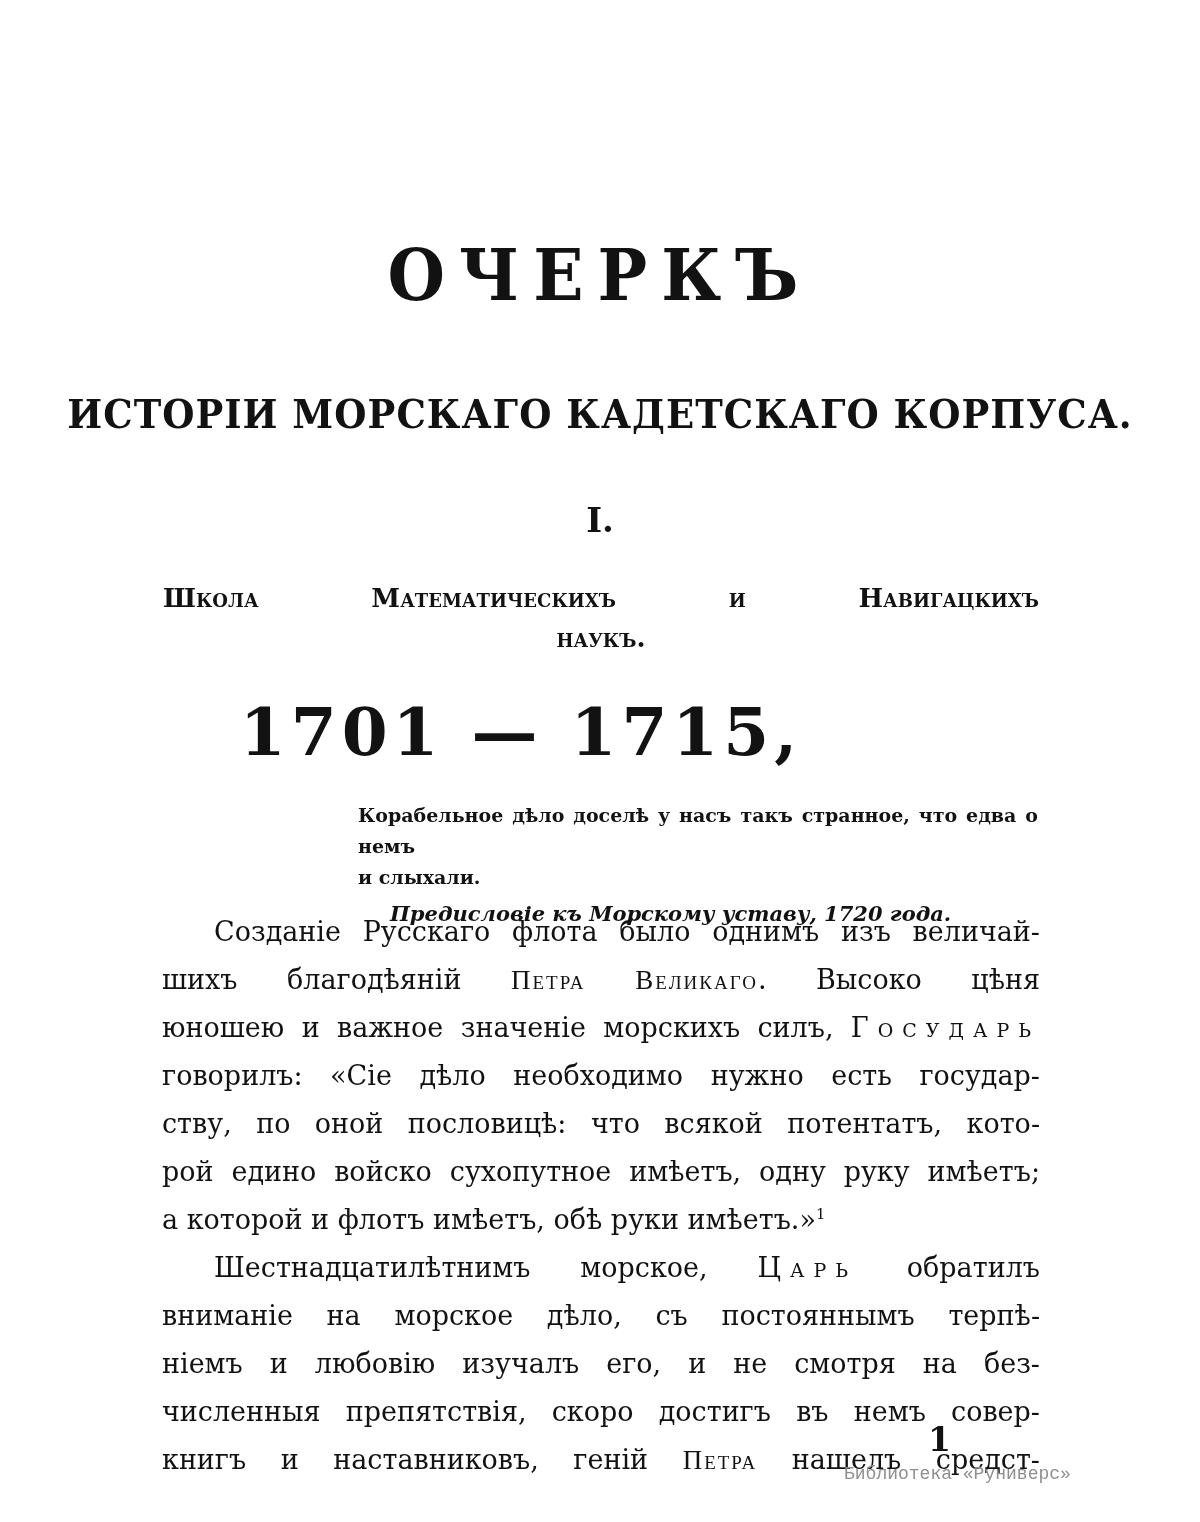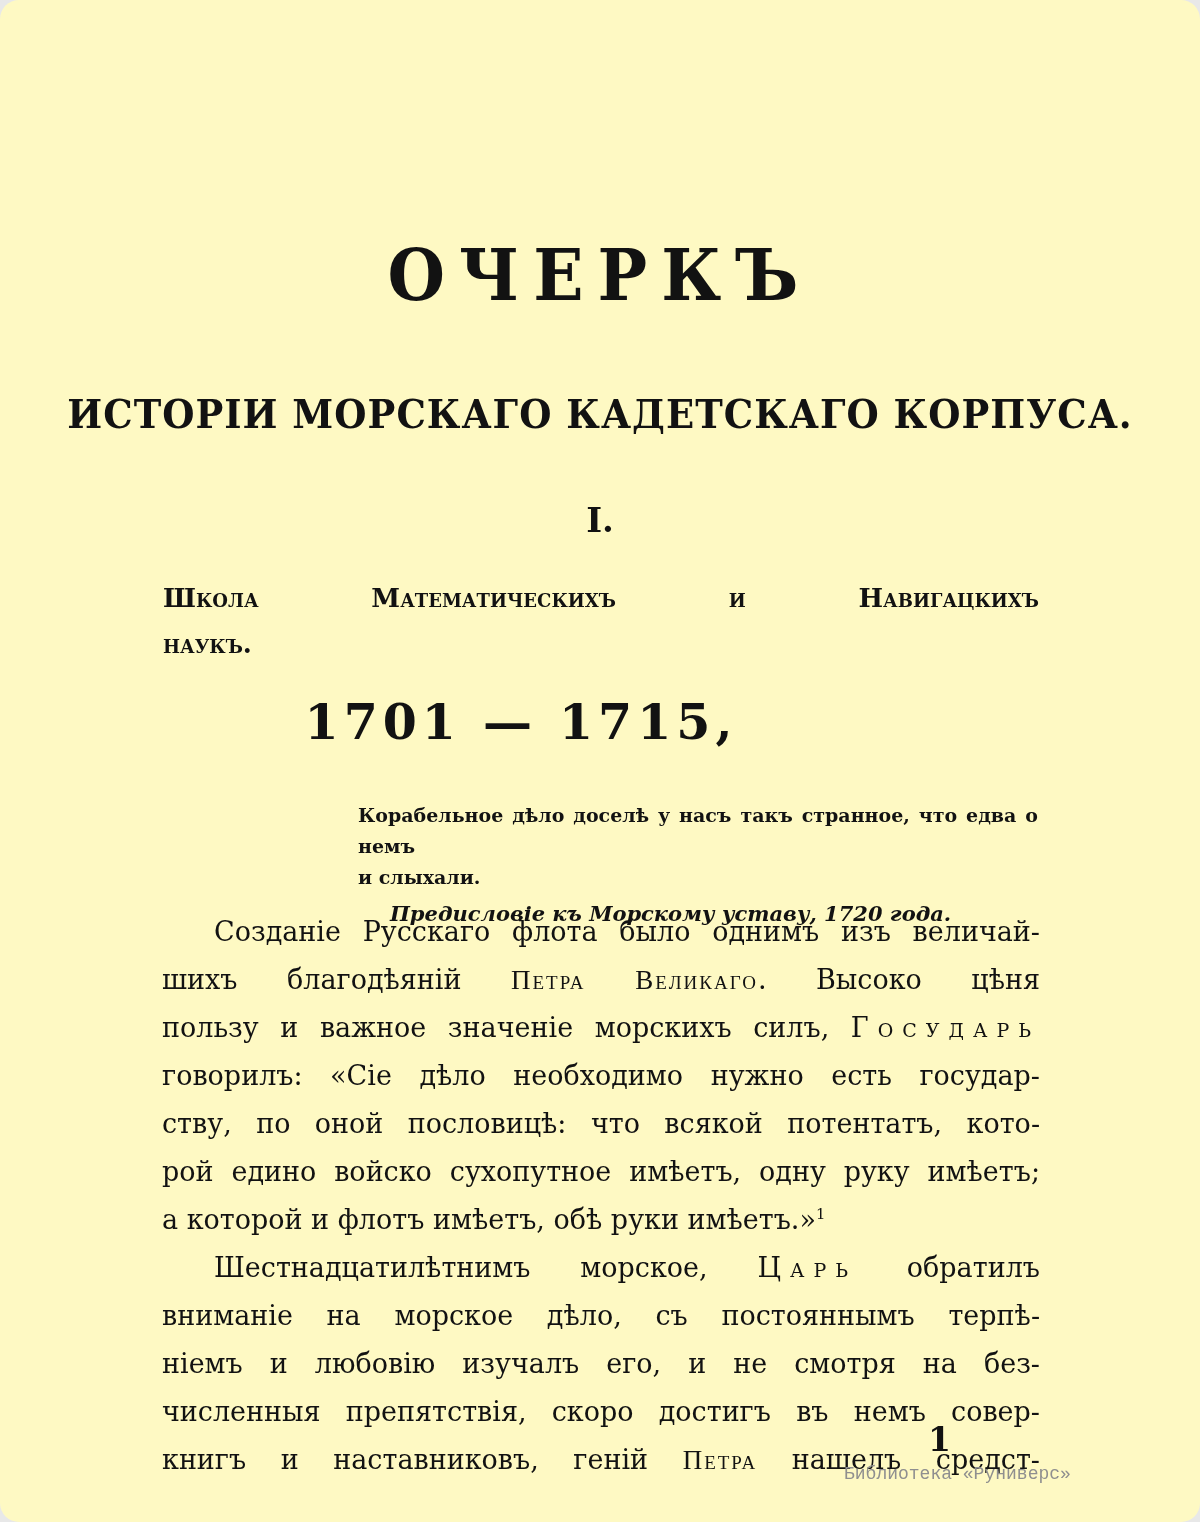--- a/index.html
+++ b/index.html
@@ -1,24 +1,23 @@
 <!DOCTYPE html>
 <html><head>
 <meta charset="utf-8">
 <style>
   html,body { margin:0; padding:0; background:#e8e8e8; }
   .page {
     position:relative;
     width:1200px; height:1522px;
     margin:0 auto;
-    background:#fef9c3;
+    background:#ffffff;
     color:#121212;
     font-family:"DejaVu Serif", serif;
     overflow:hidden;
-    border-radius:19px;
   }
   .abs { position:absolute; }
 
   .title {
     top:236px; left:0; width:1200px;
     text-align:center;
     font-size:66px; font-weight:bold;
     letter-spacing:14px;
     transform:scaleY(1.08);
     white-space:nowrap;
@@ -37,25 +36,25 @@
     font-size:34px; font-weight:bold;
   }
   .chapter {
     top:585px; left:163px; width:876px;
     font-weight:bold;
     font-variant:small-caps;
     font-size:26px;
     line-height:1.0;
   }
   .chapter .l1 { text-align:justify; text-align-last:justify; }
-  .chapter .l2 { margin-top:20px; }
+  .chapter .l2 { text-align:center; margin-top:14px; }
   .dates {
     top:693px; left:0; width:1042px;
     text-align:center;
-    font-size:49px; font-weight:bold;
+    font-size:66px; font-weight:bold;
     letter-spacing:5px;
   }
   .epigraph {
     top:800px; left:358px; width:680px;
     font-size:19px; font-weight:bold;
     line-height:31px;
   }
   .epigraph .el1 { text-align:justify; text-align-last:justify; }
   .epigraph .attribution {
     font-style:italic;
@@ -107,21 +106,21 @@
 
   <div class="abs epigraph">
     <div class="el1">Корабельное дѣло доселѣ у насъ такъ странное, что едва о немъ</div>
     <div class="el2">и слыхали.</div>
     <div class="attribution">Предисловіе къ Морскому уставу, 1720 года.</div>
   </div>
 
   <div class="abs body-text">
       <div class="line just indent"><span>Созданіе Русскаго флота было однимъ изъ величай-</span></div>
       <div class="line just"><span>шихъ благодѣяній </span><span class="smallcaps">Петра Великаго</span><span>. Высоко цѣня</span></div>
-      <div class="line just"><span>пользу и важное значеніе морскихъ силъ, </span><span class="smallcaps-wide">Государь</span></div>
+      <div class="line just"><span>юношею и важное значеніе морскихъ силъ, </span><span class="smallcaps-wide">Государь</span></div>
       <div class="line just"><span>говорилъ: «Сіе дѣло необходимо нужно есть государ-</span></div>
       <div class="line just"><span>ству, по оной пословицѣ: что всякой потентатъ, кото-</span></div>
       <div class="line just"><span>рой едино войско сухопутное имѣетъ, одну руку имѣетъ;</span></div>
       <div class="line"><span>а которой и флотъ имѣетъ, обѣ руки имѣетъ.»</span><span class="sup">1</span></div>
       <div class="line just indent"><span>Шестнадцатилѣтнимъ морское, </span><span class="smallcaps-wide">Царь</span><span> обратилъ</span></div>
       <div class="line just"><span>вниманіе на морское дѣло, съ постояннымъ терпѣ-</span></div>
       <div class="line just"><span>ніемъ и любовію изучалъ его, и не смотря на без-</span></div>
       <div class="line just"><span>численныя препятствія, скоро достигъ въ немъ совер-</span></div>
       <div class="line just"><span>книгъ и наставниковъ, геній </span><span class="smallcaps">Петра</span><span> нашелъ средст-</span></div>
     </div>

